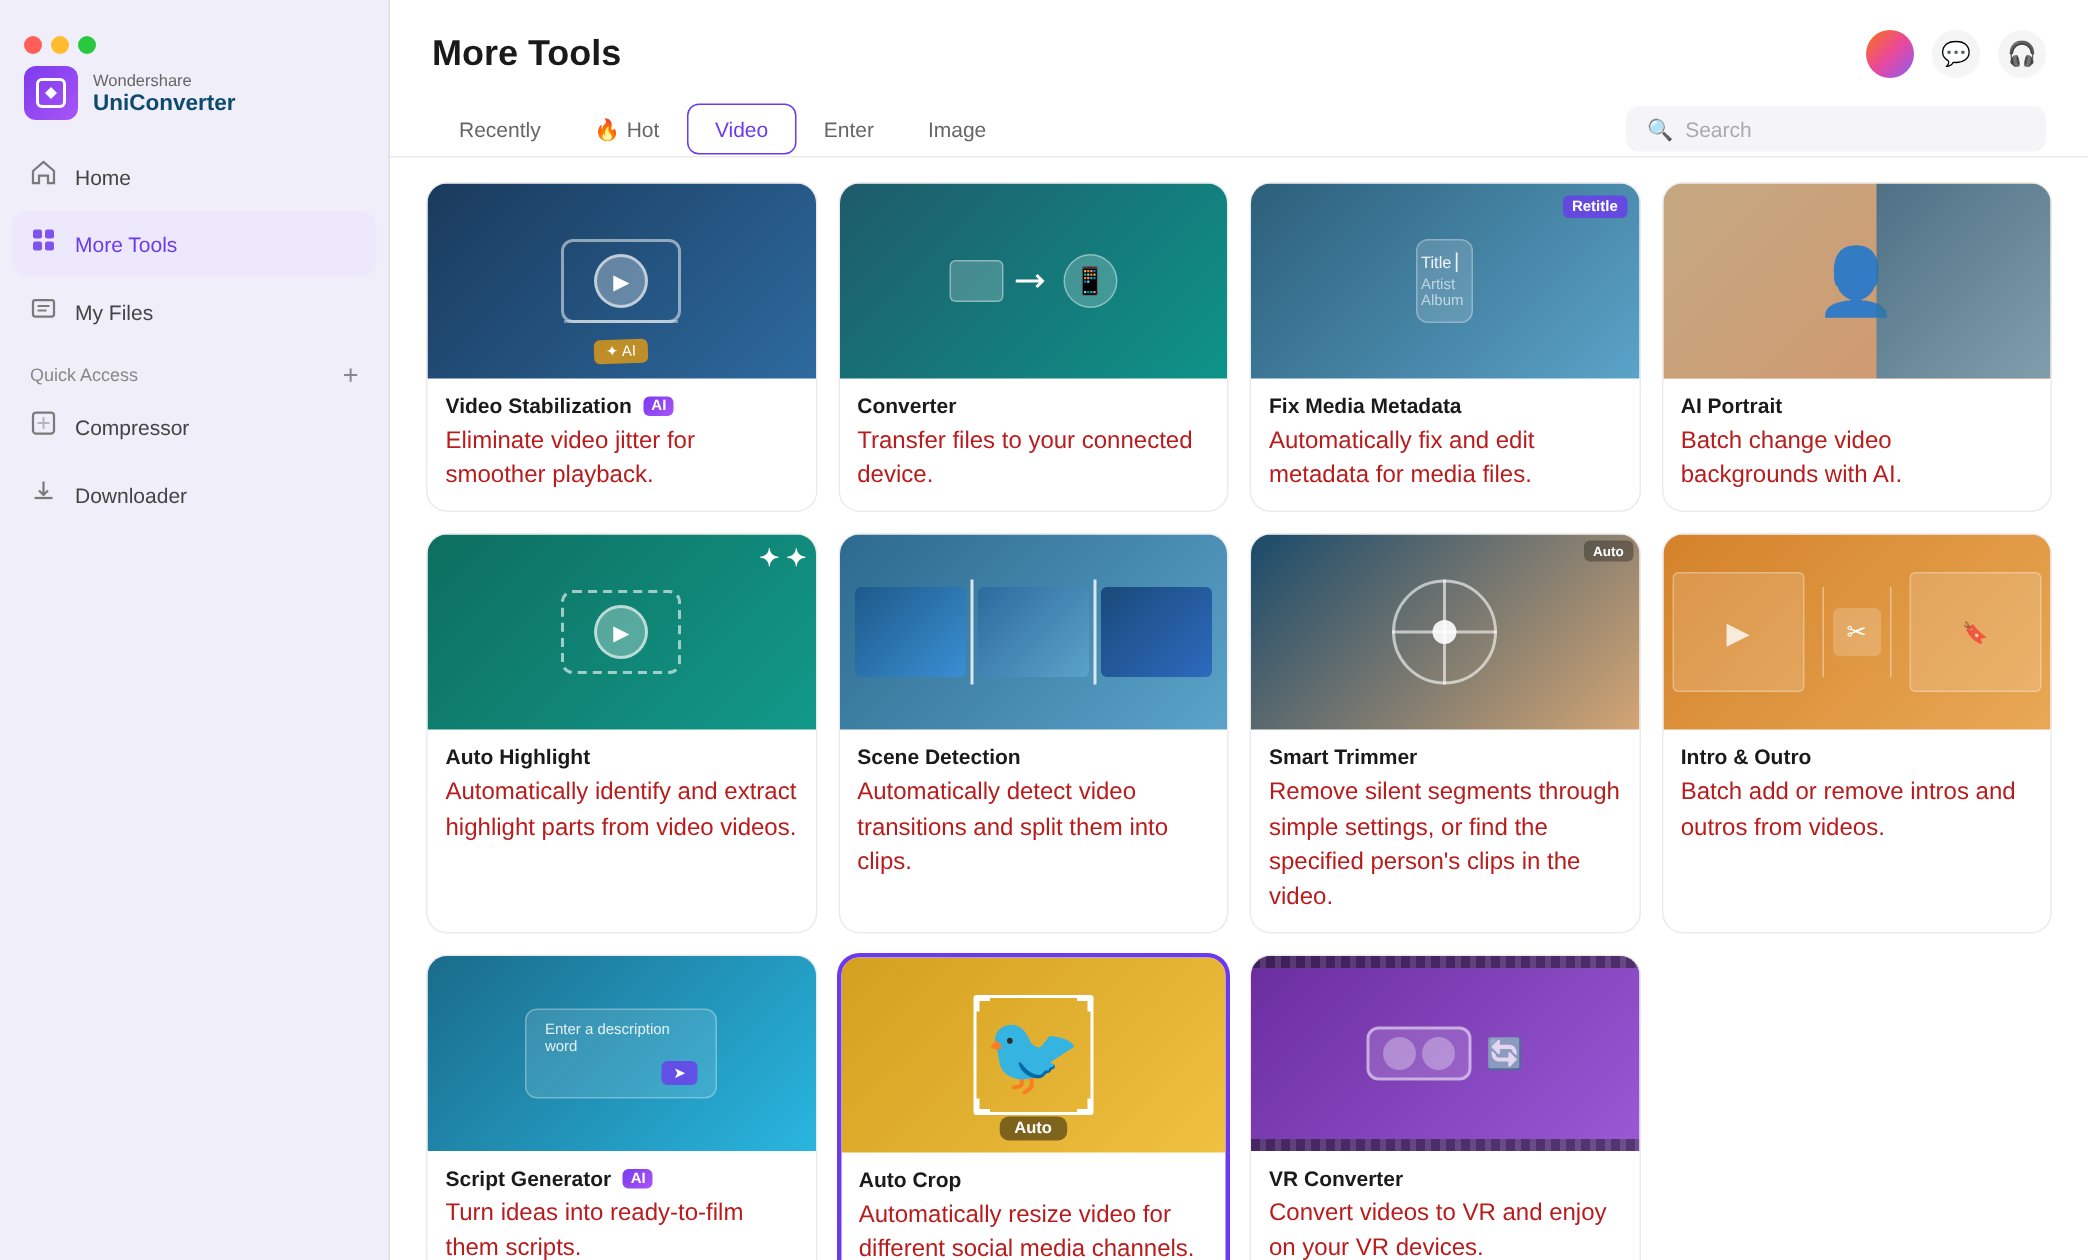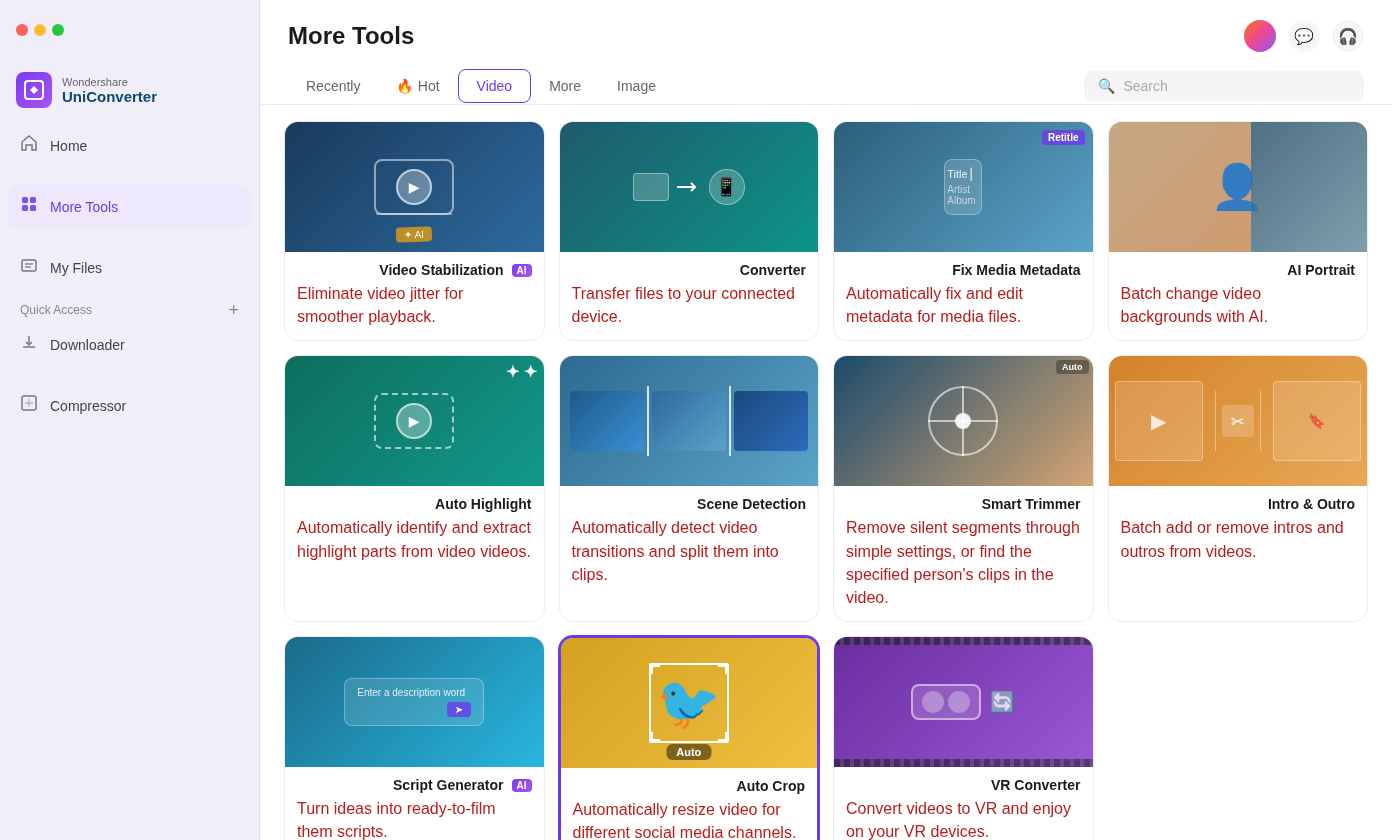--- a/index.html
+++ b/index.html
@@ -13,34 +13,33 @@
       display: flex;
       flex-direction: column;
       padding: 16px 0;
       border-right: 1px solid #e0dcea;
     }
     .sidebar-header {
       display: flex;
       align-items: center;
       gap: 10px;
       padding: 4px 16px 16px;
-      margin-top: 28px;
     }
     .app-logo {
       width: 36px;
       height: 36px;
       background: linear-gradient(135deg, #7c3aed, #a855f7);
       border-radius: 8px;
       display: flex; align-items: center; justify-content: center;
     }
     .app-name { display: flex; flex-direction: column; }
     .app-brand { font-size: 11px; color: #666; font-weight: 400; }
     .app-title { font-size: 15px; color: #0c4a6e; font-weight: 600; }
 
-    .sidebar-nav { display: flex; flex-direction: column; gap: 18px; padding: 0 8px; }
+    .sidebar-nav { display: flex; flex-direction: column; gap: 2px; padding: 0 8px; }
     .sidebar-item {
       display: flex; align-items: center; gap: 12px;
       padding: 10px 12px;
       border-radius: 10px;
       cursor: pointer;
       color: #444;
       font-size: 14px;
       font-weight: 500;
       transition: background 0.15s;
     }
@@ -184,21 +183,20 @@
       width: 36px; height: 36px; background: rgba(255,255,255,0.3);
       border-radius: 50%; display: flex; align-items: center; justify-content: center;
       font-size: 14px; color: white; border: 2px solid rgba(255,255,255,0.6);
     }
 
     .tool-card-body { padding: 10px 12px 12px; }
     .tool-card-title {
       font-size: 14px; font-weight: 600; color: #1a1a1a;
       display: flex; align-items: center; gap: 6px;
       margin-bottom: 4px;
-      justify-content: flex-end;
     }
     .tool-card-desc { font-size: 16px; color: #b91c1c; line-height: 1.45; }
 
     .ai-label {
       display: inline-flex; align-items: center; justify-content: center;
       background: linear-gradient(135deg, #7c3aed, #a855f7);
       color: white; border-radius: 4px; font-size: 10px; font-weight: 700;
       padding: 1px 5px; margin-left: 2px;
     }
 
@@ -266,34 +264,34 @@
 
   <div class="sidebar-section-label">
     <span>Quick Access</span>
     <span class="section-add">+</span>
   </div>
 
   <div class="sidebar-nav">
     <div class="sidebar-item">
       <span class="sidebar-item-icon">
         <svg width="18" height="18" viewBox="0 0 18 18" fill="none">
+          <rect x="2" y="2" width="14" height="14" rx="2" stroke="#666" stroke-width="1.5" fill="none"></rect>
+          <path d="M5 9h8M9 5v8" stroke="#666" stroke-width="1.3" opacity="0.5"></path>
+        </svg>
+      </span>
+      <span>Compressor</span>
+    </div>
+    <div class="sidebar-item">
+      <span class="sidebar-item-icon">
+        <svg width="18" height="18" viewBox="0 0 18 18" fill="none">
           <path d="M9 3v9M6 9l3 3 3-3" stroke="#666" stroke-width="1.5"></path>
           <path d="M3 14h12" stroke="#666" stroke-width="1.5"></path>
         </svg>
       </span>
       <span>Downloader</span>
-    </div>
-    <div class="sidebar-item">
-      <span class="sidebar-item-icon">
-        <svg width="18" height="18" viewBox="0 0 18 18" fill="none">
-          <rect x="2" y="2" width="14" height="14" rx="2" stroke="#666" stroke-width="1.5" fill="none"></rect>
-          <path d="M5 9h8M9 5v8" stroke="#666" stroke-width="1.3" opacity="0.5"></path>
-        </svg>
-      </span>
-      <span>Compressor</span>
     </div>
   </div>
 </div>
 
 <div class="main-content">
   <div class="main-header">
     <div class="page-title-row">
       <h1 class="page-title">More Tools</h1>
       <div class="header-icons">
         <div class="header-avatar"></div>
@@ -306,21 +304,21 @@
         <span>Recently</span>
       </div>
       <div class="tab">
         <span>🔥</span>
         <span>Hot</span>
       </div>
       <div class="tab active">
         <span>Video</span>
       </div>
       <div class="tab">
-        <span>More</span>
+        <span>Enter</span>
       </div>
       <div class="tab">
         <span>Image</span>
       </div>
       <div class="search-bar">
         <span class="search-icon">🔍</span>
         <input class="search-input" type="text" placeholder="Search" style="">
       </div>
     </div>
   </div>
@@ -464,21 +462,21 @@
         </div>
         <div class="tool-card-body">
           <div class="tool-card-title">Intro &amp; Outro</div>
           <div class="tool-card-desc">Batch add or remove intros and outros from videos.</div>
         </div>
       </div>
 
       <div class="tool-card">
         <div class="tool-card-thumb thumb-scriptgen">
           <div style="position:absolute;inset:0;display:flex;align-items:center;justify-content:center;">
-            <div style="background:rgba(255,255,255,0.12);border:1px solid rgba(255,255,255,0.3);border-radius:8px;padding:8px 12px;width:140px;">
+            <div style="background:rgba(255,255,255,0.12);border:1px solid rgba(255,255,255,0.3);border-radius:8px;padding:8px 12px;width:128px;">
               <div style="font-size:10px;color:rgba(255,255,255,0.85);margin-bottom:4px;">Enter a description word</div>
               <div style="display:flex;align-items:center;justify-content:flex-end;">
                 <div style="background:rgba(108,58,237,0.8);border-radius:4px;padding:2px 8px;font-size:10px;color:white;">➤</div>
               </div>
             </div>
           </div>
         </div>
         <div class="tool-card-body">
           <div class="tool-card-title">
             <span>Script Generator</span>

